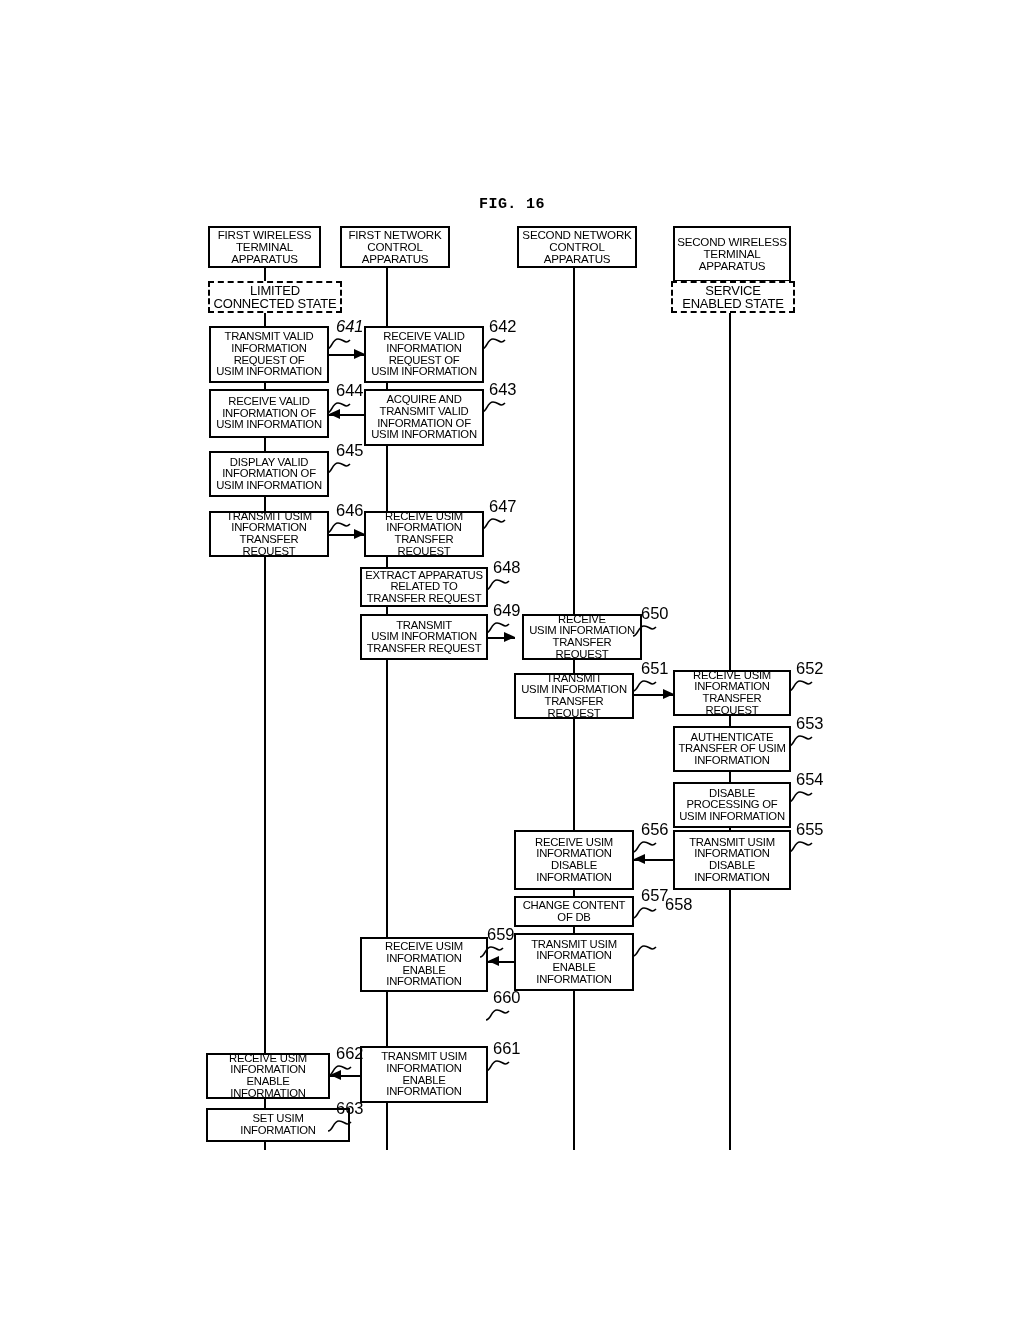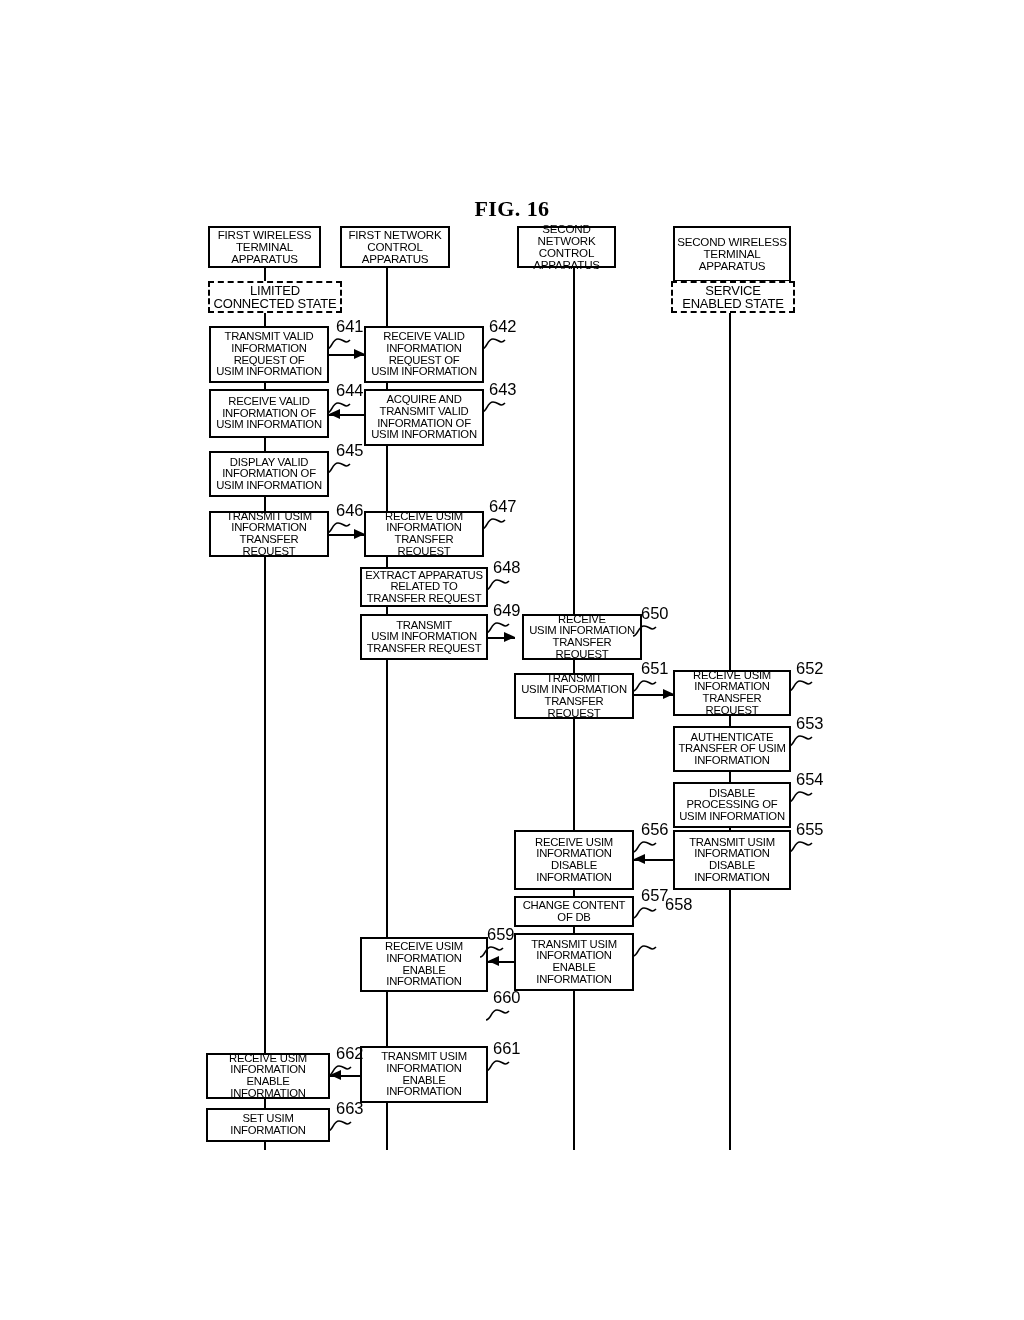--- a/index.html
+++ b/index.html
@@ -18,22 +18,22 @@
     white-space:nowrap;
   }
   .hdr .h1{margin-right:36px;}
   .hdr .h2{margin-right:12px;}
   .hdr .h3{margin-right:34px;}
   .hdr .h4{}
 
   
   .figtitle{
     position:absolute;left:0;top:196px;width:1024px;text-align:center;
-    font-family:Liberation Serif, serif;
-    font-weight:bold;font-size:22px;letter-spacing:.4px;
+    font-family:Liberation Mono, monospace;
+    font-weight:bold;font-size:15px;letter-spacing:.4px;
   }
   
   .figtitle span{display:inline-block;transform:translateX(0px);}
 
   
   .bx{
     position:absolute;box-sizing:border-box;
     border:2px solid #000;background:#fff;
     display:flex;align-items:center;justify-content:center;
     text-align:center;line-height:1.02;
@@ -74,21 +74,21 @@
   <div class="life" style="left:386px;top:266px;height:884px;"></div>
   <div class="life" style="left:573px;top:266px;height:884px;"></div>
   <div class="life" style="left:729px;top:266px;height:884px;"></div>
 
   <div class="bx hdrbox" style="left:208px;top:226px;width:113px;height:42px;">
     <span>FIRST WIRELESS<br>TERMINAL<br>APPARATUS</span>
   </div>
   <div class="bx hdrbox" style="left:340px;top:226px;width:110px;height:42px;">
     <span>FIRST NETWORK<br>CONTROL<br>APPARATUS</span>
   </div>
-  <div class="bx hdrbox" style="left:517px;top:226px;width:99px;height:42px;">
+  <div class="bx hdrbox" style="left:517px;top:226px;width:120px;height:42px;">
     <span>SECOND NETWORK<br>CONTROL<br>APPARATUS</span>
   </div>
   <div class="bx hdrbox" style="left:673px;top:226px;width:118px;height:56px;">
     <span>SECOND WIRELESS<br>TERMINAL<br>APPARATUS</span>
   </div>
 
   <div class="bx dashbox" style="left:208px;top:281px;width:134px;height:32px;">
     <span>LIMITED<br>CONNECTED STATE</span>
   </div>
   <div class="bx dashbox" style="left:671px;top:281px;width:124px;height:32px;">
@@ -103,21 +103,21 @@
   </div>
   <div class="bx" style="left:209px;top:451px;width:120px;height:46px;">
     <span>DISPLAY VALID<br>INFORMATION OF<br>USIM INFORMATION</span>
   </div>
   <div class="bx" style="left:209px;top:511px;width:120px;height:46px;">
     <span>TRANSMIT USIM<br>INFORMATION<br>TRANSFER REQUEST</span>
   </div>
   <div class="bx" style="left:206px;top:1053px;width:124px;height:46px;">
     <span>RECEIVE USIM<br>INFORMATION ENABLE<br>INFORMATION</span>
   </div>
-  <div class="bx" style="left:206px;top:1108px;width:124px;height:34px;">
+  <div class="bx" style="left:206px;top:1108px;width:144px;height:34px;">
     <span>SET USIM<br>INFORMATION</span>
   </div>
 
   <div class="bx" style="left:364px;top:326px;width:120px;height:57px;">
     <span>RECEIVE VALID<br>INFORMATION<br>REQUEST OF<br>USIM INFORMATION</span>
   </div>
   <div class="bx" style="left:364px;top:389px;width:120px;height:57px;">
     <span>ACQUIRE AND<br>TRANSMIT VALID<br>INFORMATION OF<br>USIM INFORMATION</span>
   </div>
   <div class="bx" style="left:364px;top:511px;width:120px;height:46px;">
@@ -182,21 +182,21 @@
 
   <div class="hcon" style="left:634px;top:859px;width:40px;"></div>
   <div class="arrowL" style="left:634px;top:854px;"></div>
 
   <div class="hcon" style="left:488px;top:961px;width:27px;"></div>
   <div class="arrowL" style="left:488px;top:956px;"></div>
 
   <div class="hcon" style="left:330px;top:1075px;width:31px;"></div>
   <div class="arrowL" style="left:330px;top:1070px;"></div>
 
-  <div class="ref" style="left:336px;top:317px;">641</div>
+  <div class="ref" style="left:336px;top:317px;font-style:italic;">641</div>
   <div class="lead" style="left:326px;top:336px;">
     <svg width="26" height="16">
         <path d="M1,13 C6,13 6,3 12,3 C18,3 19,9 24,4" stroke="#000" stroke-width="1.6" fill="none"></path>
       </svg>
   </div>
 
   <div class="ref" style="left:489px;top:317px;">642</div>
   <div class="lead" style="left:481px;top:336px;">
     <svg width="26" height="16">
         <path d="M1,13 C6,13 6,3 12,3 C18,3 19,9 24,4" stroke="#000" stroke-width="1.6" fill="none"></path>

